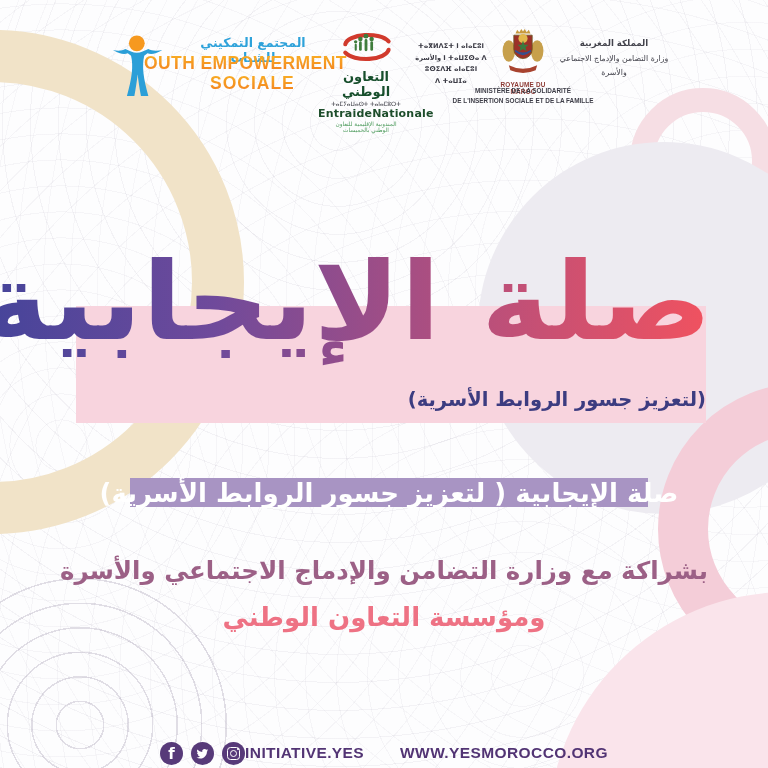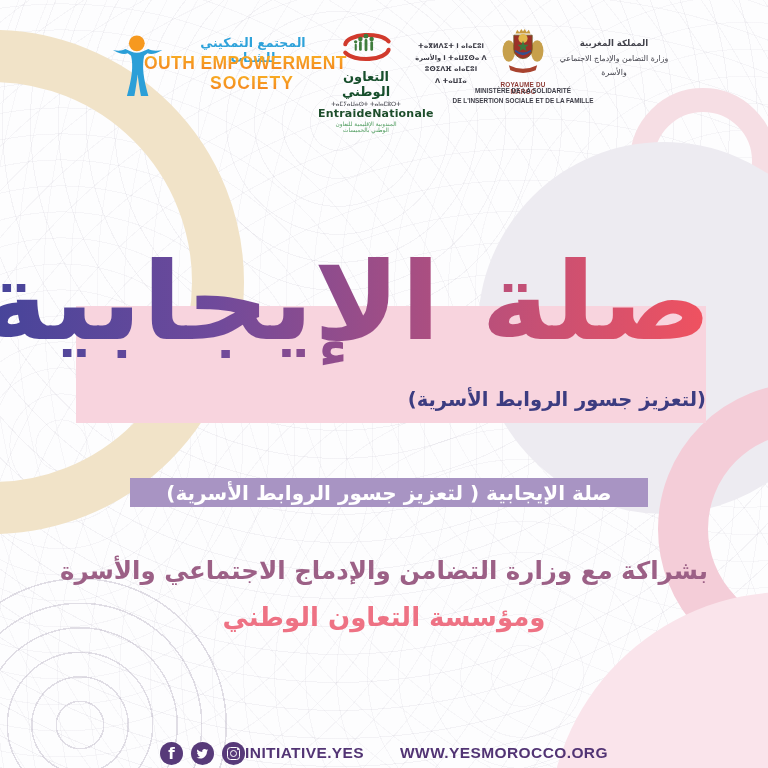--- a/index.html
+++ b/index.html
@@ -51,21 +51,21 @@
   .main-title{position:absolute;right:56px;top:234px;direction:rtl;white-space:nowrap;
     font-weight:bold;font-size:108px;line-height:1.25;
     background:linear-gradient(90deg,#44449a 0%,#6f4a9b 32%,#b44f7d 66%,#f1525f 100%);
     -webkit-background-clip:text;background-clip:text;color:transparent;
     transform:scaleX(1.08);transform-origin:100% 50%;}
   .subtitle{position:absolute;right:62px;top:388px;direction:rtl;white-space:nowrap;
     font-weight:bold;font-size:19.5px;color:#3c3c80;}
   
   .purple-banner{position:absolute;left:130px;top:478px;width:518px;height:29px;background:#a894c3;
     display:flex;align-items:center;justify-content:center;direction:rtl;
-    color:#ffffff;font-weight:bold;font-size:20px;white-space:nowrap;}
+    color:#ffffff;font-weight:bold;font-size:26px;white-space:nowrap;}
   
   .partnership{position:absolute;left:30px;right:30px;top:556px;text-align:center;direction:rtl;}
   .partnership .p1{font-size:24.5px;font-weight:bold;color:#9c6086;}
   .partnership .p2{font-size:26px;font-weight:bold;color:#ee7284;margin-top:17px;}
   
   .footer{position:absolute;left:0;right:0;top:740px;height:26px;display:flex;align-items:center;justify-content:center;}
   .social-row{display:flex;align-items:center;gap:8px;}
   .soc{width:23px;height:23px;border-radius:50%;background:#573a79;display:flex;align-items:center;justify-content:center;position:relative;}
   .fb-f{color:#fff;font-weight:bold;font-size:15px;line-height:1;margin-top:3px;font-family:"DejaVu Sans",sans-serif;}
   .ig-frame{width:11px;height:11px;border:1.4px solid #fff;border-radius:3.5px;position:relative;}
@@ -90,21 +90,21 @@
 
   <div class="content">
 
     <div class="yes-logo">
       <svg class="yes-person" width="56" height="72" viewBox="0 0 34 40">
         <circle cx="17.5" cy="5" r="4.8" fill="#f6991f"></circle>
         <path d="M3 9 C7 11.5 10 12 12 11 L14 12.5 C15.5 19 14.5 26 11.5 37 L16 37 C17 32 17.5 28 18 24 C18.5 28 19 32 20 37 L24.5 37 C21.5 26 20.5 19 22 12.5 L24 11 C26 12 29 11.5 33 9 C29.5 9.8 26.5 9.5 24.5 8.5 L21 10 C18.7 11 16.3 11 14 10 L10.5 8.5 C8.5 9.5 6 9.8 3 9 Z" fill="#2b9fd8"></path>
       </svg>
       <div class="yes-arabic">المجتمع التمكيني للشباب</div>
       <div class="yes-line1">OUTH EMPOWERMENT</div>
-      <div class="yes-line2">SOCIETY</div>
+      <div class="yes-line2">SOCIALE</div>
     </div>
 
     <div class="entraide">
       <svg width="64" height="32" viewBox="0 0 64 34">
         <path d="M10 14 A24 11 0 0 1 56 11" stroke="#d13a2d" stroke-width="4.4" fill="none" stroke-linecap="round"></path>
         <path d="M56 20 A24 11 0 0 1 10 23" stroke="#d13a2d" stroke-width="4.4" fill="none" stroke-linecap="round"></path>
         <g fill="#3f7c3c">
           <circle cx="26" cy="8.5" r="2.4"></circle>
             <rect x="24.6" y="11" width="2.9" height="10" rx="1.4"></rect>
           <circle cx="32" cy="5.5" r="2.6"></circle>

